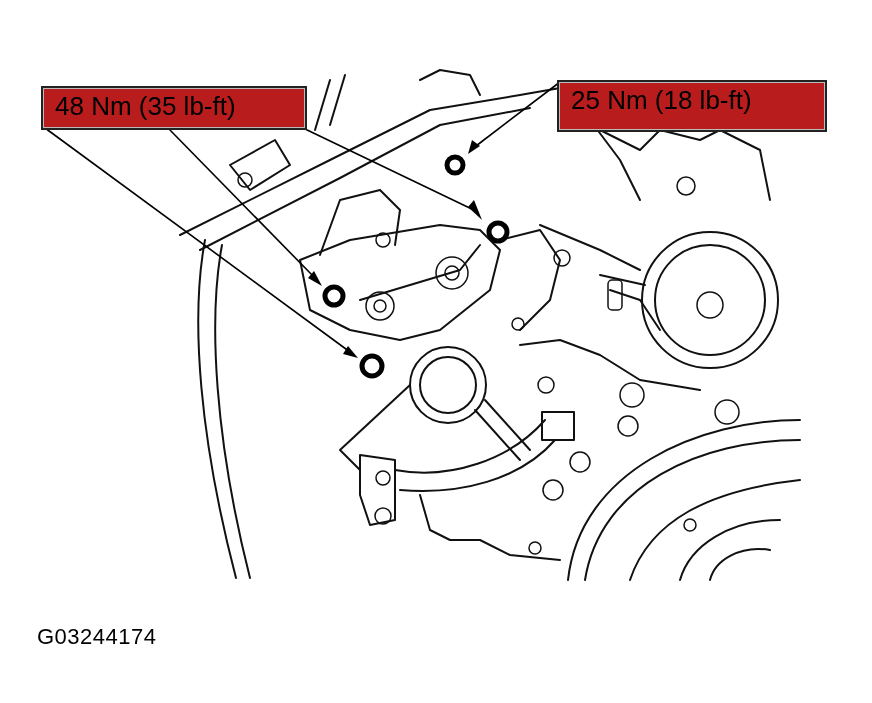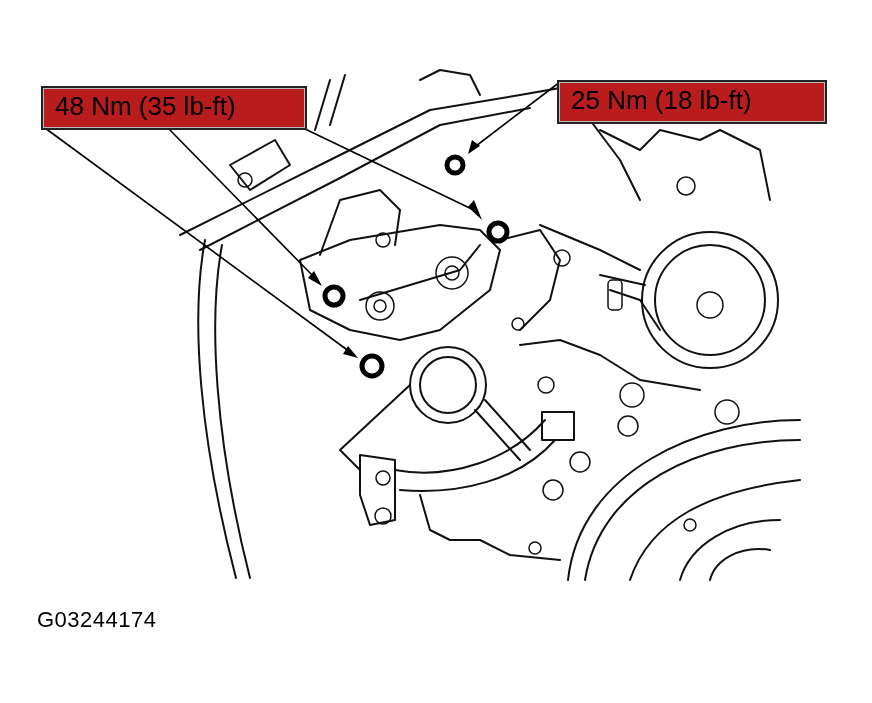--- a/index.html
+++ b/index.html
@@ -6,22 +6,22 @@
   body { width: 872px; height: 703px; position: relative; overflow: hidden;
          font-family: "Liberation Sans", sans-serif; }
   #diagram { position: absolute; left: 0; top: 0; width: 872px; height: 703px; }
   .callout {
     position: absolute; background: #b91c1c; border: 2px solid #222;
     box-shadow: inset 0 0 0 1px #bbb;
     font-size: 26px; line-height: 1; color: #000; white-space: nowrap;
     padding: 5px 10px 5px 12px; box-sizing: border-box;
   }
   #callout-48 { left: 41px; top: 86px; width: 266px; height: 44px; }
-  #callout-25 { left: 557px; top: 80px; width: 270px; height: 44px; }
-  #figure-id { position: absolute; left: 37px; top: 607px; font-size: 22px; color: #000; letter-spacing: 0.5px; }
+  #callout-25 { left: 557px; top: 80px; width: 270px; height: 52px; }
+  #figure-id { position: absolute; left: 37px; top: 624px; font-size: 22px; color: #000; letter-spacing: 0.5px; }
   svg .ln { stroke: #111; stroke-width: 2; fill: none; stroke-linecap: round; stroke-linejoin: round; }
   svg .thin { stroke: #111; stroke-width: 1.5; fill: none; }
   svg .bolt { stroke: #000; stroke-width: 5; fill: #fff; }
   svg .arrow { fill: #000; stroke: none; }
   svg .leader { stroke: #000; stroke-width: 1.6; fill: none; }
 </style>
 </head>
 <body>
 
 <svg id="diagram" viewBox="0 0 872 703" xmlns="http://www.w3.org/2000/svg">

